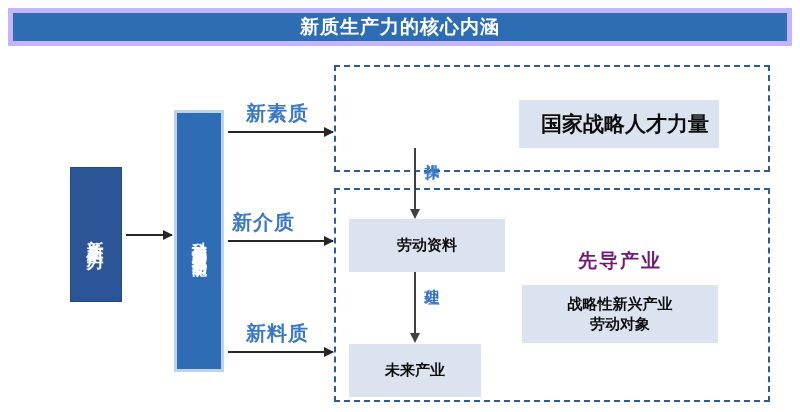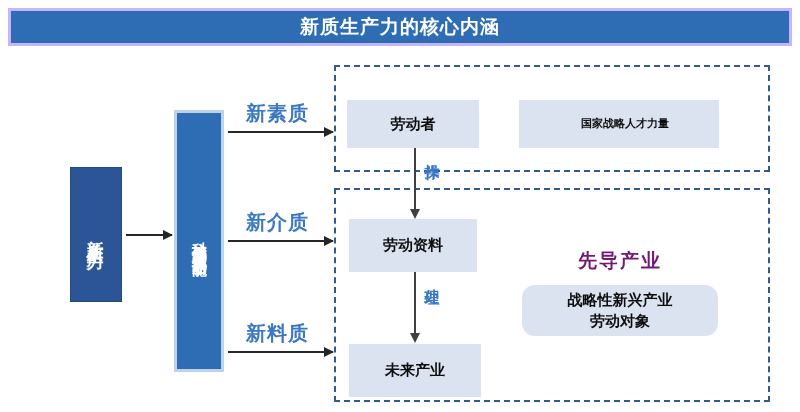--- a/index.html
+++ b/index.html
@@ -8,21 +8,21 @@
     background:#ffffff;
     font-family:"DejaVu Sans","Liberation Sans",sans-serif;
     overflow:hidden;
   }
   #stage { position:relative; width:800px; height:412px; background:#fff; }
 
   
   .banner {
     position:absolute; left:8px; top:8px; width:784px; height:38px;
     background:#2E6DB4;
-    border:3px solid #c4b5fd;
+    border:5px solid #c4b5fd;
     display:flex; align-items:center; justify-content:center;
   }
   .banner-text {
     color:#ffffff; font-size:19px; font-weight:bold; letter-spacing:1px;
   }
 
   
   .src-box {
     position:absolute; left:70px; top:167px; width:52px; height:135px;
     background:#2B5597; border:1px solid #1F4E79;
@@ -57,44 +57,44 @@
   
   .a-b1 { left:228px; top:131px; width:105px; }
   .a-b2 { left:228px; top:240px; width:105px; }
   .a-b3 { left:228px; top:351px; width:105px; }
 
   .branch-label {
     position:absolute; color:#3B78C3; font-size:20px; font-weight:bold;
     letter-spacing:1px; white-space:nowrap;
   }
   .bl1 { left:246px; top:100px; }
-  .bl2 { left:246px; top:209px; }
+  .bl2 { left:232px; top:209px; }
   .bl3 { left:246px; top:320px; }
 
   
   .panel {
     position:absolute;
     border:2px dashed #2F5B8F;
     background:transparent;
   }
   .panel-top    { left:334px; top:65px;  width:436px; height:107px; }
   .panel-bottom { left:334px; top:188px; width:436px; height:214px; }
 
   
   .chip {
     position:absolute; background:#DCE3F0;
     display:flex; align-items:center; justify-content:center;
     color:#0D0D0D; font-weight:bold; text-align:center; line-height:1.35;
   }
   .chip-worker    { left:347px; top:100px;  width:132px; height:48px; font-size:15px; }
-  .chip-talent    { left:519px; top:100px;  width:200px; height:48px; font-size:11px;padding-left:12px; }
-  .chip-material  { left:349px; top:219px;  width:128px; height:53px; font-size:15px; }
+  .chip-talent    { left:519px; top:100px;  width:200px; height:48px; font-size:21px;padding-left:12px; }
+  .chip-material  { left:349px; top:219px;  width:156px; height:53px; font-size:15px; }
   .chip-object    { left:349px; top:344px;  width:132px; height:53px; font-size:15px; }
-  .chip-industry  { left:522px; top:285px;  width:196px; height:51px; font-size:15px;
-                    flex-direction:column;border-radius:13px; }
+  .chip-industry  { left:522px; top:285px;  width:196px; height:58px; font-size:15px;
+                    flex-direction:column; }
 
   .lead-title {
     position:absolute; left:522px; top:248px; width:196px;
     text-align:center; color:#701a75; font-size:19px; font-weight:bold;
     letter-spacing:2px;
   }
 
   
   .arrow-v { position:absolute; width:2px; background:#404040; }
   .arrow-v::after {
@@ -135,21 +135,20 @@
 
   <div class="arrow-h a-b1"></div>
   <div class="arrow-h a-b2"></div>
   <div class="arrow-h a-b3"></div>
 
   <div class="branch-label bl1">新素质</div>
   <div class="branch-label bl2">新介质</div>
   <div class="branch-label bl3">新料质</div>
 
   <div class="panel panel-top"></div>
-  <div class="chip chip-worker">劳动者</div>
   <div class="chip chip-talent">国家战略人才力量</div>
 
   <div class="panel panel-bottom"></div>
   <div class="chip chip-material">劳动资料</div>
   <div class="chip chip-object">未来产业</div>
 
   <div class="lead-title">先导产业</div>
   <div class="chip chip-industry">
     <span>战略性新兴产业</span>
     <span>劳动对象</span>

